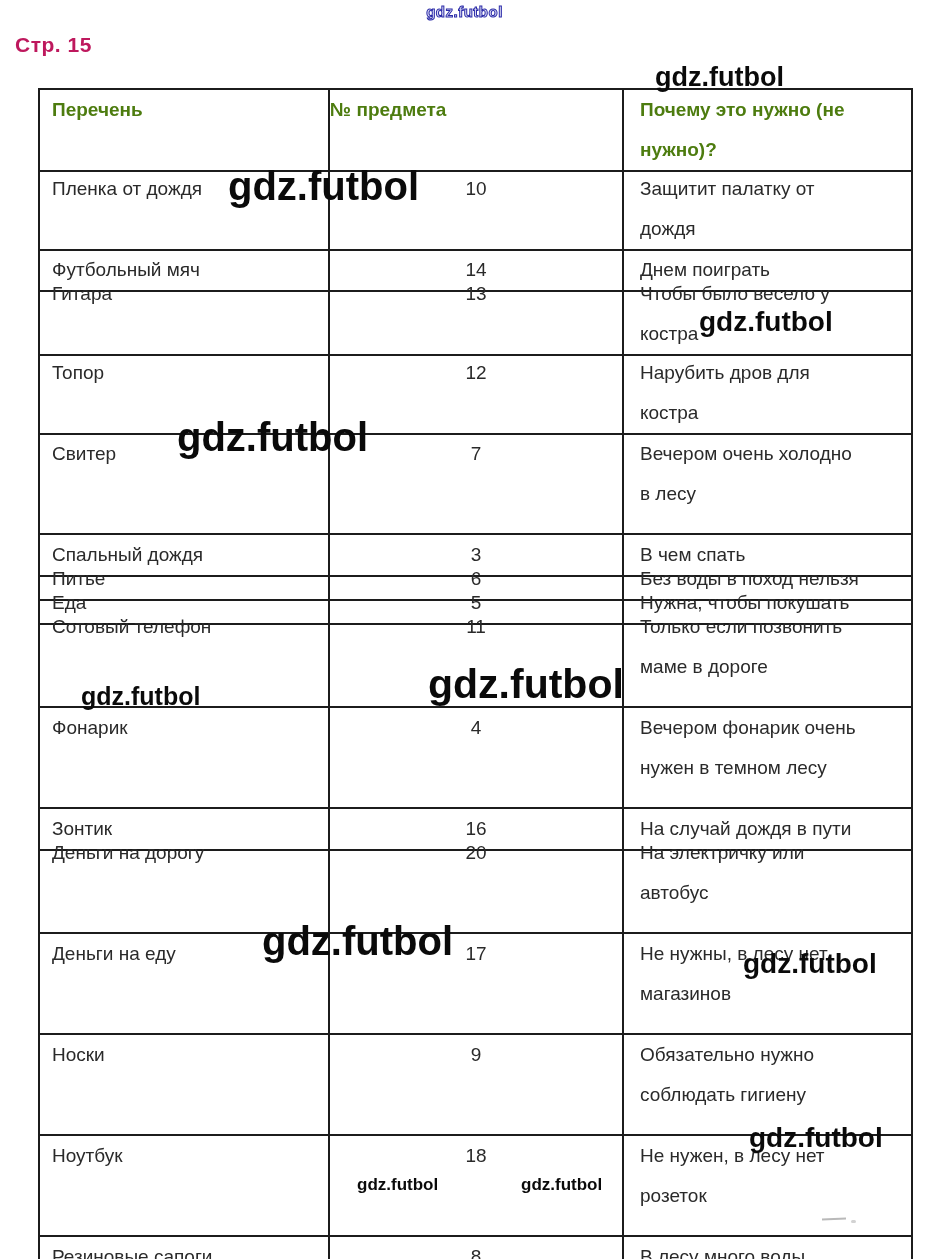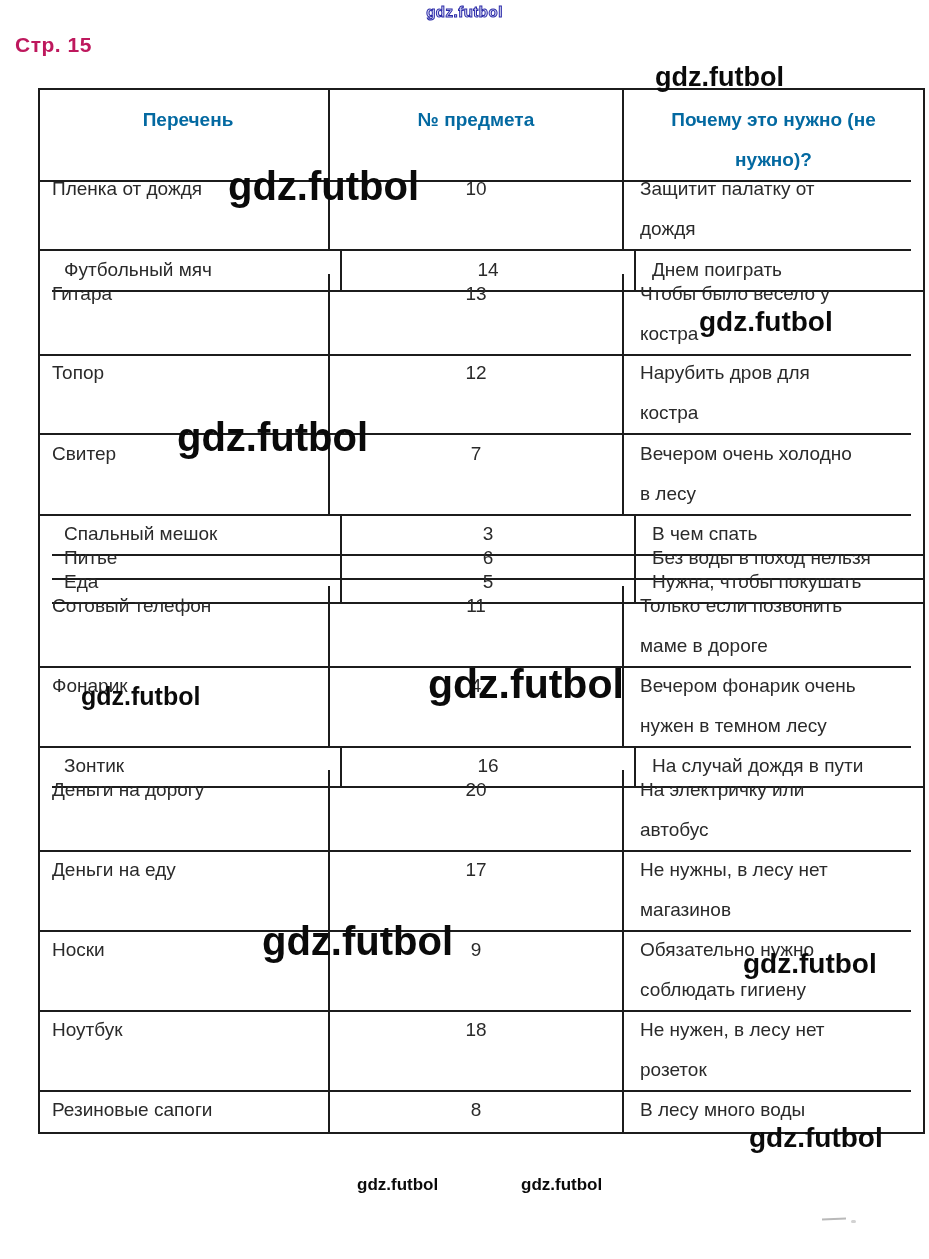--- a/index.html
+++ b/index.html
@@ -28,22 +28,22 @@
     box-sizing:border-box;height:100%;
     border-right:2px solid #1c1c1c;border-bottom:2px solid #1c1c1c;
     font-size:19px;line-height:39px;color:#2a2a2a;
     overflow:visible;white-space:pre-line;
   }
   .tr .td:last-child{border-right:none;}
   .tr:last-child .td{border-bottom:none;}
   .td.c1{padding-left:12px;padding-right:4px;}
   .td.c2{text-align:center;}
   .td.c3{padding-left:16px;padding-right:4px;line-height:40px;}
-  .tr.hd .td{font-weight:700;text-align:center;line-height:40px;padding-top:10px;color:#0369a1;}
-  .h40{height:24px;margin-left:12px;} .h42{height:42px;border-radius:12px;} .h79{height:79px;} .h80{height:80px;} .h81{height:81px;}
+  .tr.hd .td{font-weight:700;text-align:left;line-height:40px;padding-top:0;color:#4d7c0f;}
+  .h40{height:24px;} .h42{height:42px;border-radius:12px;} .h79{height:79px;} .h80{height:101px;} .h81{height:81px;}
   
   .wm{position:absolute;color:#0a0a0a;font-weight:600;white-space:nowrap;line-height:1;}
   .wm-above{left:655px;top:64px;font-size:27px;}
   .wm-r1{left:228px;top:166px;font-size:40px;}
   .wm-r3{left:699px;top:308px;font-size:28px;}
   .wm-r45{left:177px;top:417px;font-size:40px;}
   .wm-r9a{left:81px;top:684px;font-size:25px;}
   .wm-r9b{left:428px;top:664px;font-size:41px;}
   .wm-r13{left:262px;top:921px;font-size:40px;}
   .wm-r13b{left:743px;top:950px;font-size:28px;}
@@ -93,21 +93,21 @@
       <div class="td c3">Нарубить дров для
 костра</div>
     </div>
     <div class="tr h80">
       <div class="td c1">Свитер</div>
       <div class="td c2">7</div>
       <div class="td c3">Вечером очень холодно
 в лесу</div>
     </div>
     <div class="tr h40">
-      <div class="td c1">Спальный мешок</div>
+      <div class="td c1">Спальный дождя</div>
       <div class="td c2">3</div>
       <div class="td c3">В чем спать</div>
     </div>
     <div class="tr h40">
       <div class="td c1">Питье</div>
       <div class="td c2">6</div>
       <div class="td c3">Без воды в поход нельзя</div>
     </div>
     <div class="tr h40">
       <div class="td c1">Еда</div>

